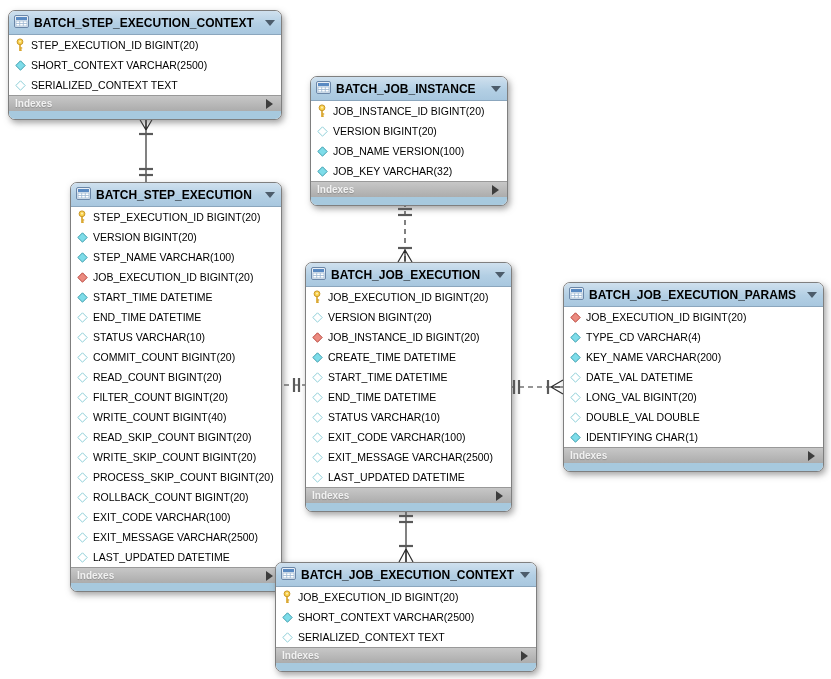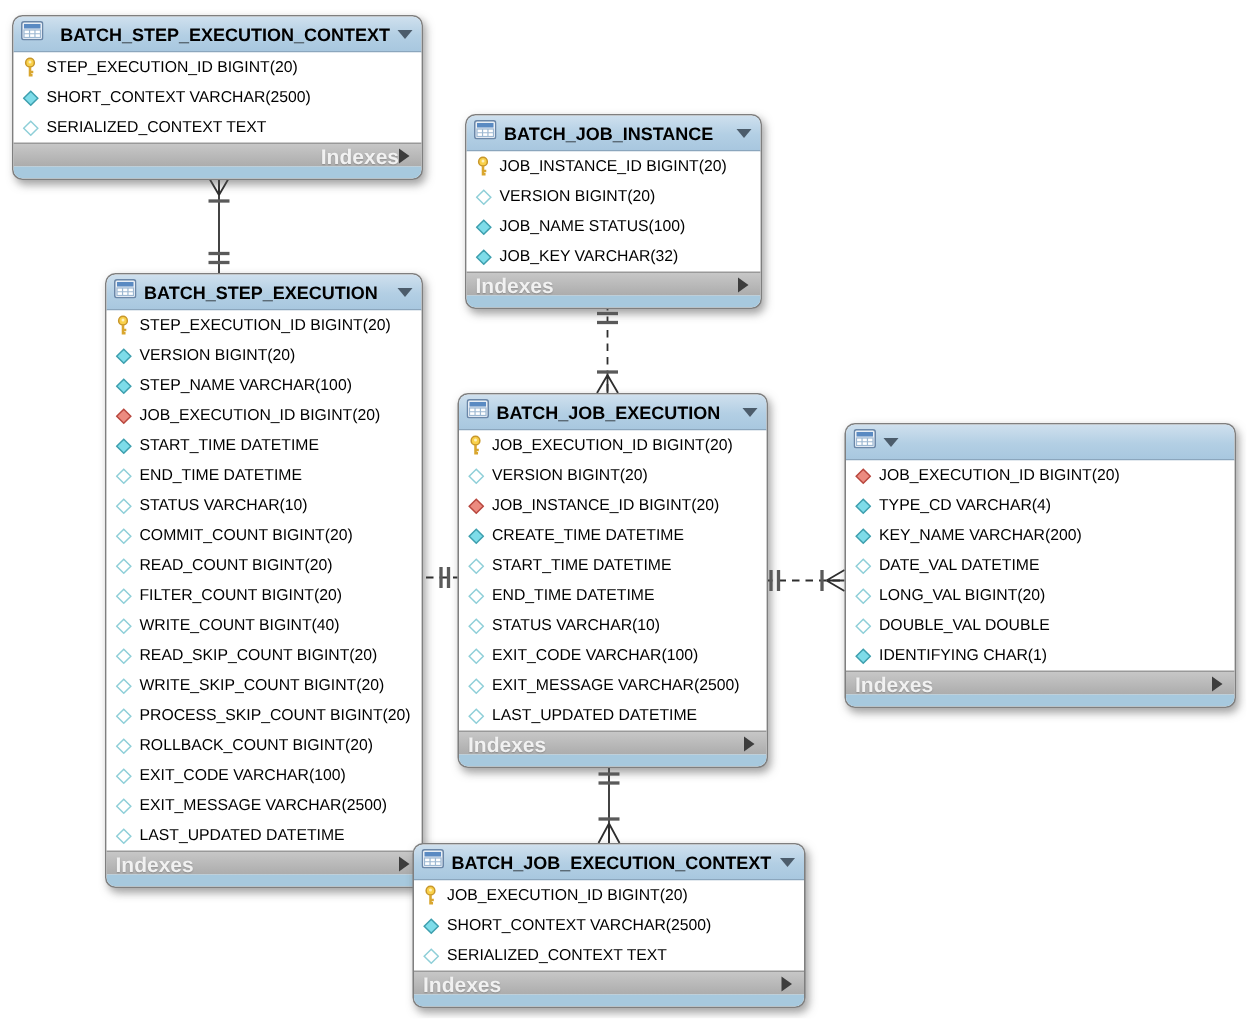--- a/index.html
+++ b/index.html
@@ -15,27 +15,27 @@
   .tbl-title{flex:1;font-size:12px;font-weight:bold;color:#000;white-space:nowrap;}
   .hdr-arrow{width:0;height:0;border-left:5px solid transparent;
        border-right:5px solid transparent;border-top:6px solid #4c5c6b;}
   .tbl-body{background:#fff;}
   .tbl-row{display:flex;align-items:center;gap:5px;height:20px;padding:0 4px 0 5px;
        font-size:10.5px;color:#000;white-space:nowrap;}
   .col-icon{display:flex;align-items:center;width:12px;justify-content:center;}
   .tbl-footer{display:flex;align-items:center;height:15px;padding:0 8px 0 6px;
        background:linear-gradient(180deg,#c7c7c7,#acacac);
        border-top:1px solid #999;}
-  .ftr-label{flex:1;font-size:14px;font-weight:bold;color:#f1f1f1;
+  .ftr-label{flex:1;font-size:10px;font-weight:bold;color:#f1f1f1;
        text-shadow:0 1px 1px rgba(0,0,0,.2);}
   .ftr-arrow{width:0;height:0;border-top:5px solid transparent;
        border-bottom:5px solid transparent;border-left:7px solid #3d3d3d;}
   .tbl-strip{height:8px;background:#a7c9de;}
   
-  #t0{left:8px;  top:10px;  width:272px;text-align:right;}
+  #t0{left:8px;  top:10px;  width:272px;}
   #t1{left:310px;top:76px;  width:196px;}
   #t2{left:38px; top:182px; width:210px;margin-left:32px;}
   #t3{left:305px;top:262px; width:205px;}
   #t4{left:563px;top:282px; width:259px;}
   #t5{left:275px;top:562px; width:260px;}
 </style>
 </head>
 <body>
 
 <div id="canvas">
@@ -168,21 +168,21 @@
             </svg>
           </span>
           <span class="col-label">VERSION BIGINT(20)</span>
         </div>
         <div class="tbl-row">
           <span class="col-icon">
             <svg width="11" height="11" viewBox="0 0 11 11">
               <path d="M5.5 0.8 L10.2 5.5 L5.5 10.2 L0.8 5.5 Z" fill="#7edce9" stroke="#3d9fae"></path>
             </svg>
           </span>
-          <span class="col-label">JOB_NAME STATUS(100)</span>
+          <span class="col-label">JOB_NAME VERSION(100)</span>
         </div>
         <div class="tbl-row">
           <span class="col-icon">
             <svg width="11" height="11" viewBox="0 0 11 11">
               <path d="M5.5 0.8 L10.2 5.5 L5.5 10.2 L0.8 5.5 Z" fill="#7edce9" stroke="#3d9fae"></path>
             </svg>
           </span>
           <span class="col-label">JOB_KEY VARCHAR(32)</span>
         </div>
       </div>
@@ -462,20 +462,21 @@
   </div>
 
   <div class="tbl" id="t4">
     <div class="tbl-header">
       <span class="tbl-icon"><svg width="15" height="13" viewBox="0 0 15 13">
             <rect x="0.5" y="0.5" width="14" height="12" rx="1.5" fill="#e8eef5" stroke="#6b87a8"></rect>
             <rect x="2" y="2" width="11" height="3" fill="#5a8ac2"></rect>
             <rect x="2" y="6" width="11" height="5" fill="#ffffff" stroke="#9db8d2" stroke-width="0.8"></rect>
             <path d="M2 8.5 H13 M5.7 6 V11 M9.3 6 V11" stroke="#9db8d2" stroke-width="0.8"></path>
           </svg></span>
+      <span class="tbl-title">BATCH_JOB_EXECUTION_PARAMS</span>
       <span class="hdr-arrow"></span>
     </div>
     <div class="tbl-body">
         <div class="tbl-row">
           <span class="col-icon">
             <svg width="11" height="11" viewBox="0 0 11 11">
               <path d="M5.5 0.8 L10.2 5.5 L5.5 10.2 L0.8 5.5 Z" fill="#ec8b80" stroke="#b8473e"></path>
             </svg>
           </span>
           <span class="col-label">JOB_EXECUTION_ID BIGINT(20)</span>

